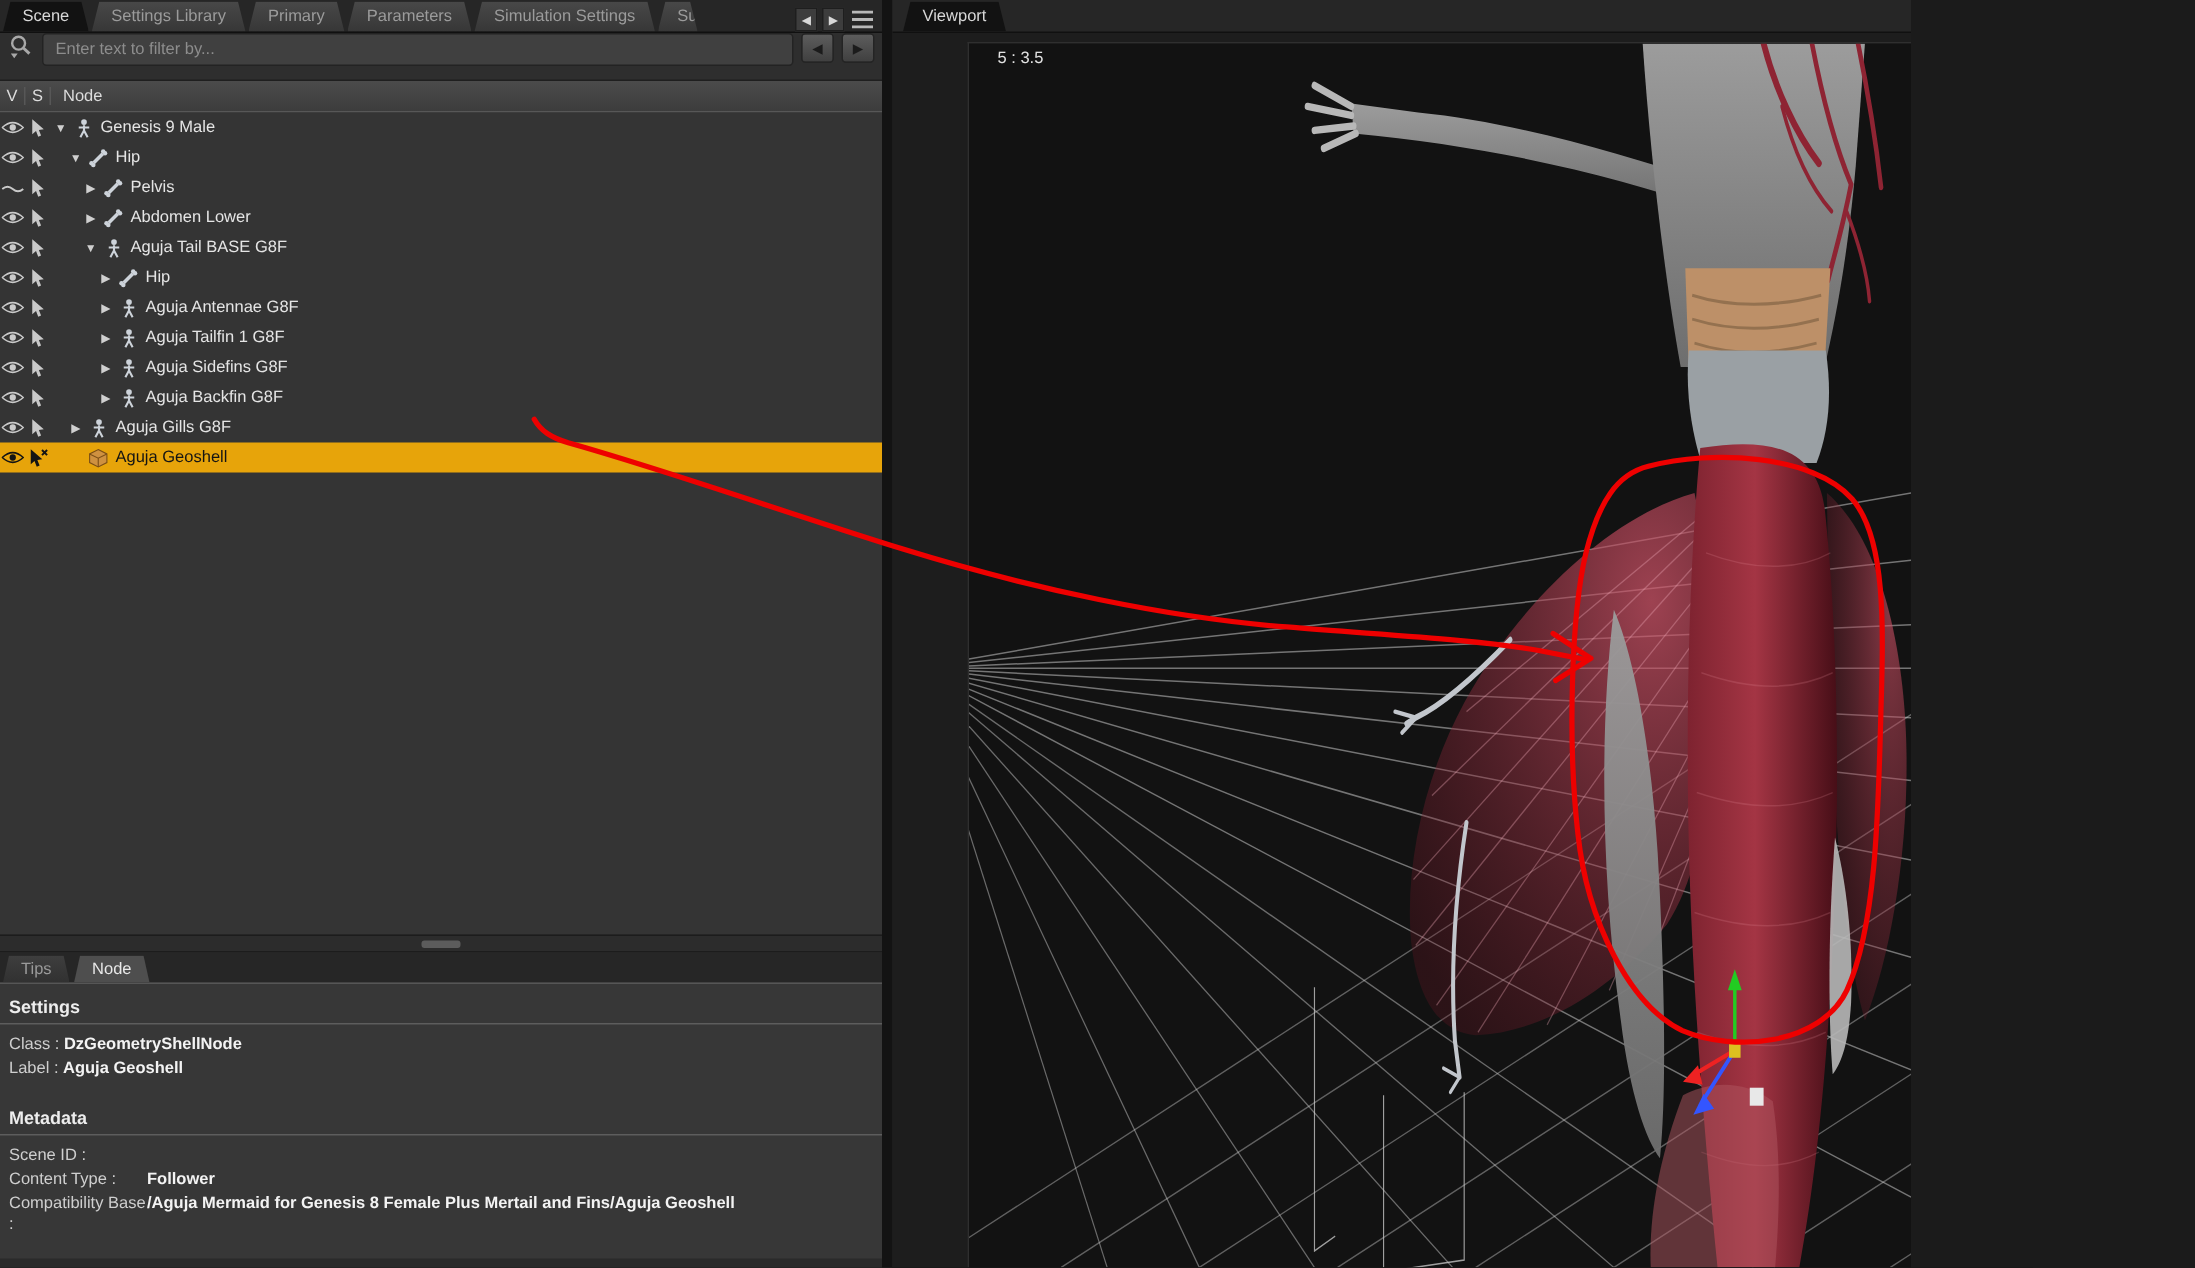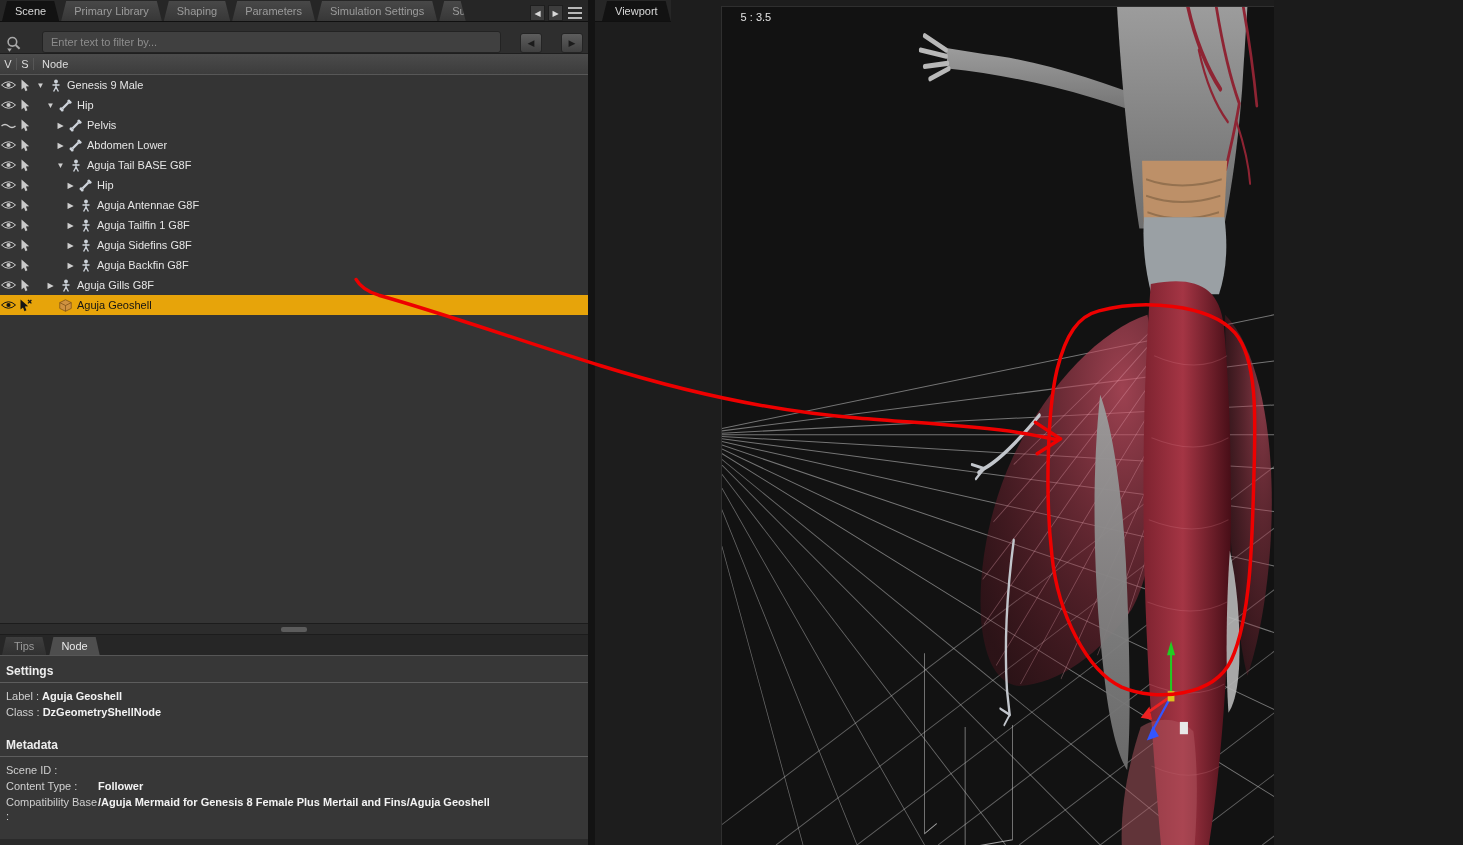--- a/index.html
+++ b/index.html
@@ -15,21 +15,21 @@
   .tab{height:20px;line-height:20px;padding:0 13px;font-size:11px;color:#9b9b9b;
     background:linear-gradient(#484848,#373737);margin-left:2px;white-space:nowrap;
     clip-path:polygon(5px 0,calc(100% - 5px) 0,100% 100%,0 100%);cursor:default}
   .tab.active{background:#121212;color:#d8d8d8}
   .tab.truncated{max-width:40px;overflow:hidden;padding-right:0}
   .tab-extras{margin-left:auto;display:flex;align-items:center;gap:3px;padding-right:4px}
   .scroll-btn{width:15px;height:16px;font-size:8px;color:#d8d8d8;background:#3d3d3d;
     border:1px solid #1e1e1e;display:flex;align-items:center;justify-content:center}
   .menu-btn{width:18px;height:16px;display:flex;align-items:center;justify-content:center}
 
-  .filter-row{height:32px;flex:none;display:flex;align-items:flex-end;gap:19px;
+  .filter-row{height:32px;flex:none;display:flex;align-items:flex-start;gap:5px;
     padding:0 5px;background:#2e2e2e;border-bottom:1px solid #1f1f1f}
   .filter-input{flex:1;height:22px;background:#404040;border:1px solid #232323;border-radius:3px;
     color:#ddd;padding:0 8px;font-size:11px;outline:none}
   .filter-input::placeholder{color:#8d8d8d}
   .fnav{width:22px;height:20px;border-radius:3px;flex:none;
     background:linear-gradient(#5d5d5d,#404040);border:1px solid #242424;color:#1b1b1b;
     font-size:9px;display:flex;align-items:center;justify-content:center}
 
   .tree-header{height:21px;flex:none;display:flex;align-items:center;
     background:linear-gradient(#4b4b4b,#3c3c3c);border-bottom:1px solid #575757;
@@ -63,43 +63,43 @@
   .heading{font-weight:bold;color:#ededed;font-size:12px;padding:6px 6px 4px;
     border-bottom:1px solid #5d5d5d;margin-bottom:5px}
   .pline{padding:1px 6px;line-height:14px}
   .pline b{color:#f3f3f3;margin-left:3px}
   .mline{display:flex;padding:1px 6px;line-height:14px}
   .mlabel{width:92px;flex:none}
   .mvalue{flex:1;font-weight:bold;color:#f3f3f3;word-break:break-all}
   .metadata-block{margin-top:12px}
 
   
-  .right-pane{flex:1;display:flex;flex-direction:row;background:#1d1d1d;min-width:0}
+  .right-pane{flex:1;display:flex;flex-direction:column;background:#1d1d1d;min-width:0}
   .vp-tabbar{height:22px;background:#262626;border-bottom:1px solid #101010;
     display:flex;align-items:flex-end;padding-left:5px;flex:none}
   .viewport{flex:1;position:relative;background:#1d1d1d}
   .render-area{position:absolute;left:50px;top:6px;right:0;bottom:0;background:#101010;
     border-left:1px solid #2f2f2f;border-top:1px solid #2f2f2f;overflow:hidden}
   .render-area svg{position:absolute;inset:0;width:100%;height:100%}
   .aspect{position:absolute;top:4px;left:19px;color:#e2e2e2;font-size:11px;z-index:2}
 
   .overlay{position:absolute;inset:0;pointer-events:none;z-index:30}
 </style>
 </head>
 <body>
 
 <div class="app">
 
   <div class="left-pane">
 
     <div class="tabbar">
       <div id="left-tabs" style="display:flex;align-items:flex-end;height:100%">
           <div class="tab active">Scene</div>
-          <div class="tab">Primary Library</div>
-          <div class="tab">Shaping</div>
+          <div class="tab">Settings Library</div>
+          <div class="tab">Primary</div>
           <div class="tab">Parameters</div>
           <div class="tab">Simulation Settings</div>
           <div class="tab truncated">Su</div>
         </div>
       <div class="tab-extras">
         <div class="scroll-btn">◀</div>
         <div class="scroll-btn">▶</div>
         <div class="menu-btn">
           <svg width="14" height="12" viewBox="0 0 14 12">
               <rect y="0" width="14" height="2" fill="#b8b8b8"></rect>
@@ -413,22 +413,22 @@
     </div>
 
     <div class="btabbar" id="bottom-tabs">
         <div class="btab">Tips</div>
         <div class="btab active">Node</div>
       </div>
 
     <div class="info">
       <div class="heading">Settings</div>
       <div id="primary-fields">
+          <div class="pline"><span>Class :</span><b>DzGeometryShellNode</b></div>
           <div class="pline"><span>Label :</span><b>Aguja Geoshell</b></div>
-          <div class="pline"><span>Class :</span><b>DzGeometryShellNode</b></div>
         </div>
       <div class="metadata-block">
         <div class="heading">Metadata</div>
         <div id="metadata-fields">
             <div class="mline">
               <span class="mlabel">Scene ID :</span>
             </div>
             <div class="mline">
               <span class="mlabel">Content Type :</span>
               <span class="mvalue">Follower</span>

